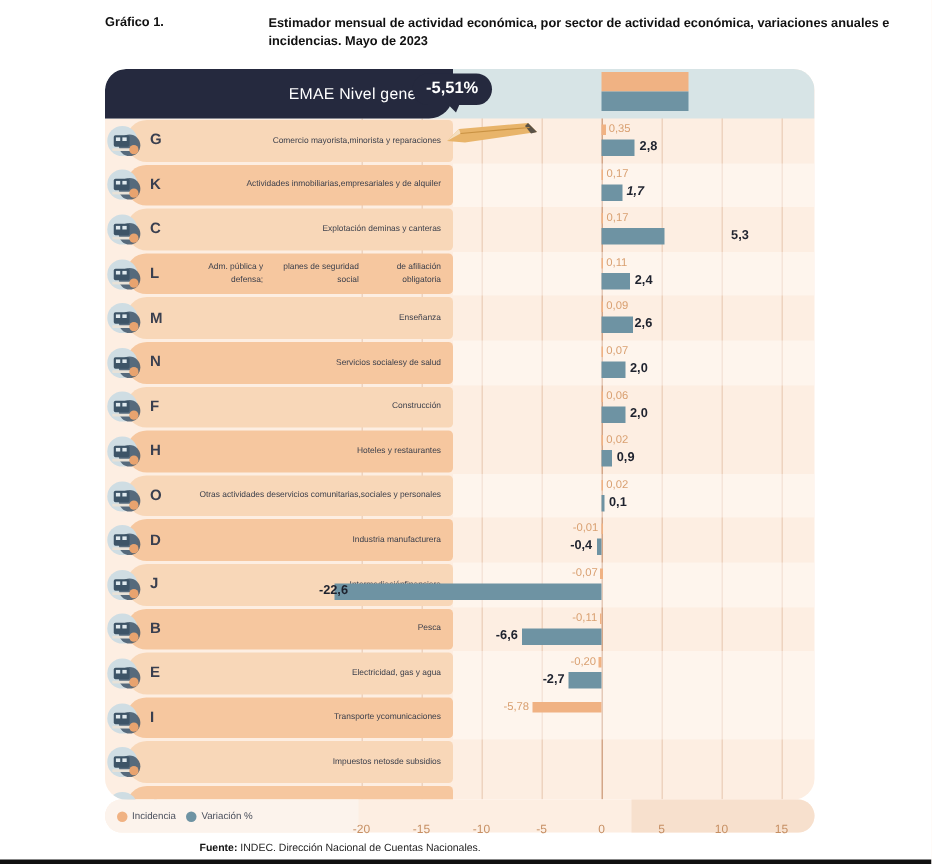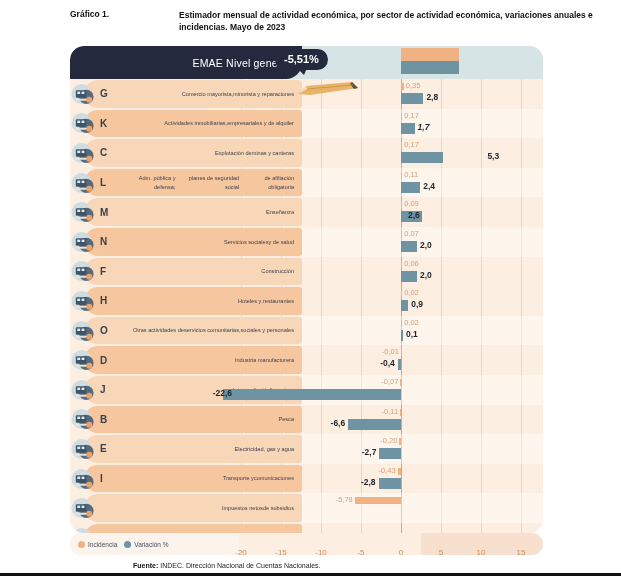--- a/index.html
+++ b/index.html
@@ -477,21 +477,21 @@
         <div class="brow alt">
           <div class="bar-inc" style="left: 99px; width: 1.2px;"></div>
           <div class="lbl-inc" style="left: 102.2px;">0,11</div>
           <div class="bar-var" style="left: 99px; width: 19.2px;"></div>
           <div class="lbl-var" style="left: 121.2px;">2,4</div>
         </div>
         <div class="brow">
           <div class="bar-inc" style="left: 99px; width: 1.2px;"></div>
           <div class="lbl-inc" style="left: 102.2px;">0,09</div>
           <div class="bar-var" style="left: 99px; width: 20.8px;"></div>
-          <div class="lbl-var" style="left: 106px;">2,6</div>
+          <div class="lbl-var" style="left: 121px;">2,6</div>
         </div>
         <div class="brow alt">
           <div class="bar-inc" style="left: 99px; width: 1.2px;"></div>
           <div class="lbl-inc" style="left: 102.2px;">0,07</div>
           <div class="bar-var" style="left: 99px; width: 16px;"></div>
           <div class="lbl-var" style="left: 118px;">2,0</div>
         </div>
         <div class="brow">
           <div class="bar-inc" style="left: 99px; width: 1.2px;"></div>
           <div class="lbl-inc" style="left: 102.2px;">0,06</div>
@@ -526,26 +526,20 @@
           <div class="bar-inc" style="left: 98.12px; width: 1.2px;"></div>
           <div class="lbl-inc" style="right: 144.88px;">-0,11</div>
           <div class="bar-var" style="left: 46.2px; width: 52.8px;"></div>
           <div class="lbl-var" style="right: 197.8px;">-6,6</div>
         </div>
         <div class="brow alt">
           <div class="bar-inc" style="left: 97.4px; width: 1.6px;"></div>
           <div class="lbl-inc" style="right: 145.6px;">-0,20</div>
           <div class="bar-var" style="left: 77.4px; width: 21.6px;"></div>
           <div class="lbl-var" style="right: 166.6px;">-2,7</div>
-        </div>
-        <div class="brow">
-          <div class="bar-inc" style="left: 95.56px; width: 3.44px;"></div>
-          <div class="lbl-inc" style="right: 147.44px;">-0,43</div>
-          <div class="bar-var" style="left: 76.6px; width: 22.4px;"></div>
-          <div class="lbl-var" style="right: 167.4px;">-2,8</div>
         </div>
         <div class="brow alt">
           <div class="bar-inc" style="left: 52.76px; width: 46.24px;"></div>
           <div class="lbl-inc" style="right: 190.24px;">-5,78</div>
         </div>
       </div>
   </div>
 
   <div class="axisbar">
     <div class="light"></div>

